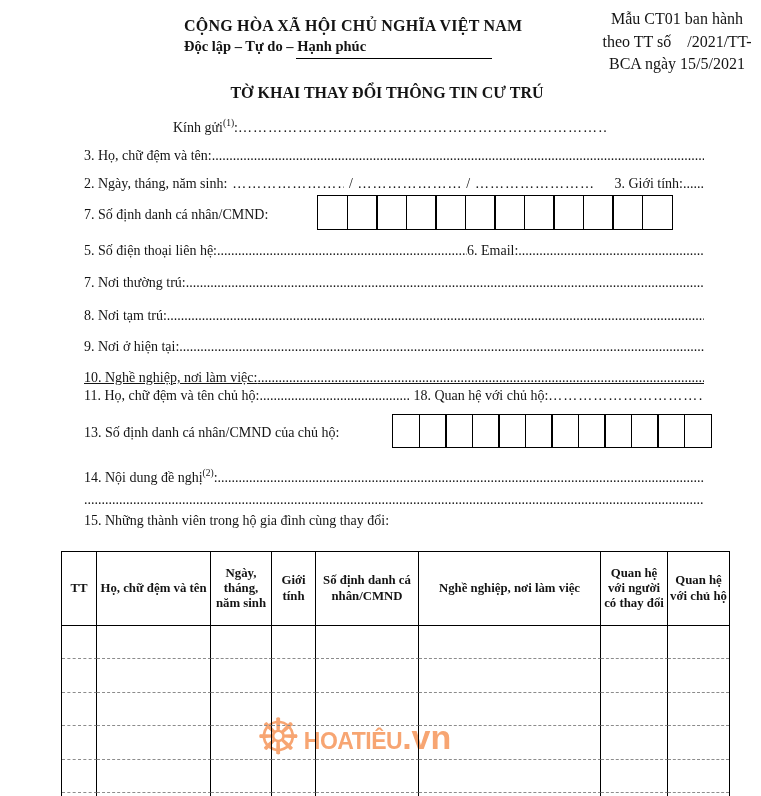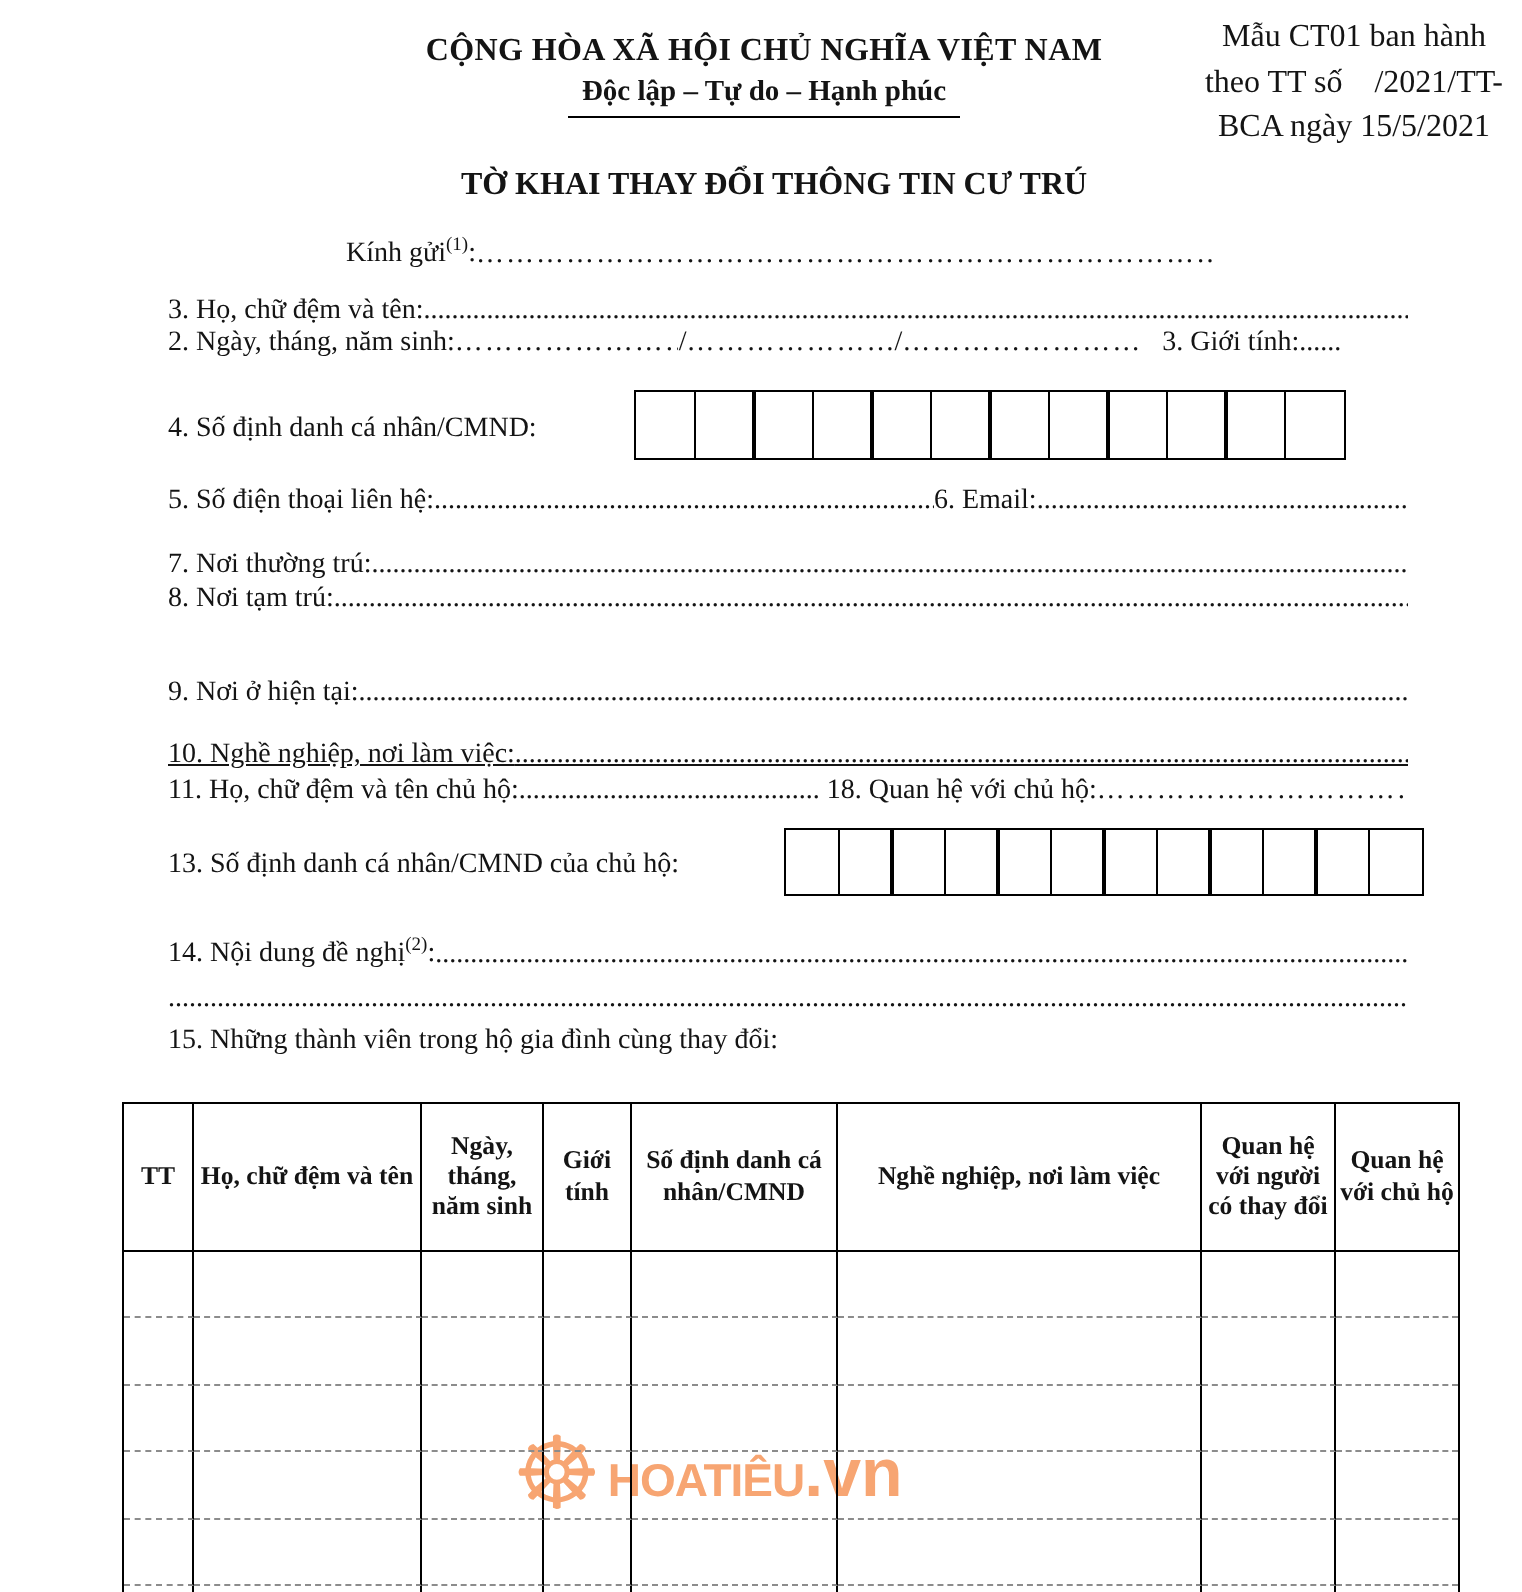--- a/index.html
+++ b/index.html
@@ -1,20 +1,20 @@
 <!DOCTYPE html>
 <html><head>
 <meta charset="utf-8">
 <style>
   html,body{margin:0;padding:0;background:#fff;}
   .page{position:relative;width:761px;height:796px;overflow:hidden;background:#ffffff;
         font-family:"Liberation Serif","DejaVu Serif",serif;font-size:14px;color:#141414;}
 
   
-  .gov{position:absolute;left:172px;top:17px;width:420px;text-align:center;}
+  .gov{position:absolute;left:184px;top:17px;width:420px;text-align:left;}
   .gov-title{font-weight:bold;font-size:16px;letter-spacing:0.2px;}
   .gov-motto{font-weight:bold;font-size:14.5px;margin-top:3px;}
   .motto-underline{width:196px;height:0;border-bottom:1.5px solid #000;margin:3px auto 0 auto;}
   .note{position:absolute;left:598px;top:8px;width:158px;text-align:center;font-size:16px;line-height:1.42;}
   .form-title{position:absolute;left:26px;top:84px;width:722px;text-align:center;font-weight:bold;font-size:16px;}
 
   
   .fl{position:absolute;left:84px;width:620px;height:20px;line-height:20px;display:flex;
       align-items:baseline;white-space:pre;}
   .lbl{flex:none;}
@@ -71,33 +71,33 @@
   <div class="fl" style="top:113px;padding-left:89px;">
     <span class="lbl"><span>Kính gửi</span><sup>(1)</sup><span>:</span></span>
     <span class="leader ell" style="width:368px;">………………………………………………………………………………………………………………………………………………………………………………………………………………………………………………………………</span>
   </div>
 
   <div class="fl" style="top:146px;">
     <span class="lbl">3. Họ, chữ đệm và tên:</span>
     <span class="leader grow">................................................................................................................................................................................................................................................................................................................................</span>
   </div>
 
-  <div class="fl" style="top:162px;">
+  <div class="fl" style="top:174px;justify-content:space-between;">
     <span class="lbl">2. Ngày, tháng, năm sinh:</span>
     <span class="leader ell" style="width:112px;">………………………………………………………………………………………………………………………………………………………………………………………………………………………………………………………………</span>
     <span class="lbl">/</span>
     <span class="leader ell" style="width:104px;">………………………………………………………………………………………………………………………………………………………………………………………………………………………………………………………………</span>
     <span class="lbl">/</span>
     <span class="leader ell" style="width:120px;">………………………………………………………………………………………………………………………………………………………………………………………………………………………………………………………………</span>
     <span style="width:10px;flex:none;"></span>
     <span class="lbl">3. Giới tính:......</span>
   </div>
 
   <div class="fl" style="top:205px;">
-    <span class="lbl">4. Số định danh cá nhân/CMND:</span>
+    <span class="lbl">7. Số định danh cá nhân/CMND:</span>
   </div>
   <div class="boxes boxes1" style="left:317px;top:195px;">
       <div class="bcell"></div>
       <div class="bcell"></div>
       <div class="bcell"></div>
       <div class="bcell"></div>
       <div class="bcell"></div>
       <div class="bcell"></div>
       <div class="bcell"></div>
       <div class="bcell"></div>
@@ -111,21 +111,21 @@
     <span class="lbl">5. Số điện thoại liên hệ:</span>
     <span class="leader" style="width:250px;">................................................................................................................................................................................................................................................................................................................................</span>
     <span class="lbl">6. Email:</span>
     <span class="leader grow">................................................................................................................................................................................................................................................................................................................................</span>
   </div>
 
   <div class="fl" style="top:273px;">
     <span class="lbl">7. Nơi thường trú:</span>
     <span class="leader grow">................................................................................................................................................................................................................................................................................................................................</span>
   </div>
-  <div class="fl" style="top:290px;text-align:center;">
+  <div class="fl" style="top:306px;text-align:center;">
     <span class="lbl">8. Nơi tạm trú:</span>
     <span class="leader grow">................................................................................................................................................................................................................................................................................................................................</span>
   </div>
   <div class="fl" style="top:337px;">
     <span class="lbl">9. Nơi ở hiện tại:</span>
     <span class="leader grow">................................................................................................................................................................................................................................................................................................................................</span>
   </div>
   <div class="fl" style="top:368px;text-decoration:underline;">
     <span class="lbl">10. Nghề nghiệp, nơi làm việc:</span>
     <span class="leader grow">................................................................................................................................................................................................................................................................................................................................</span>

